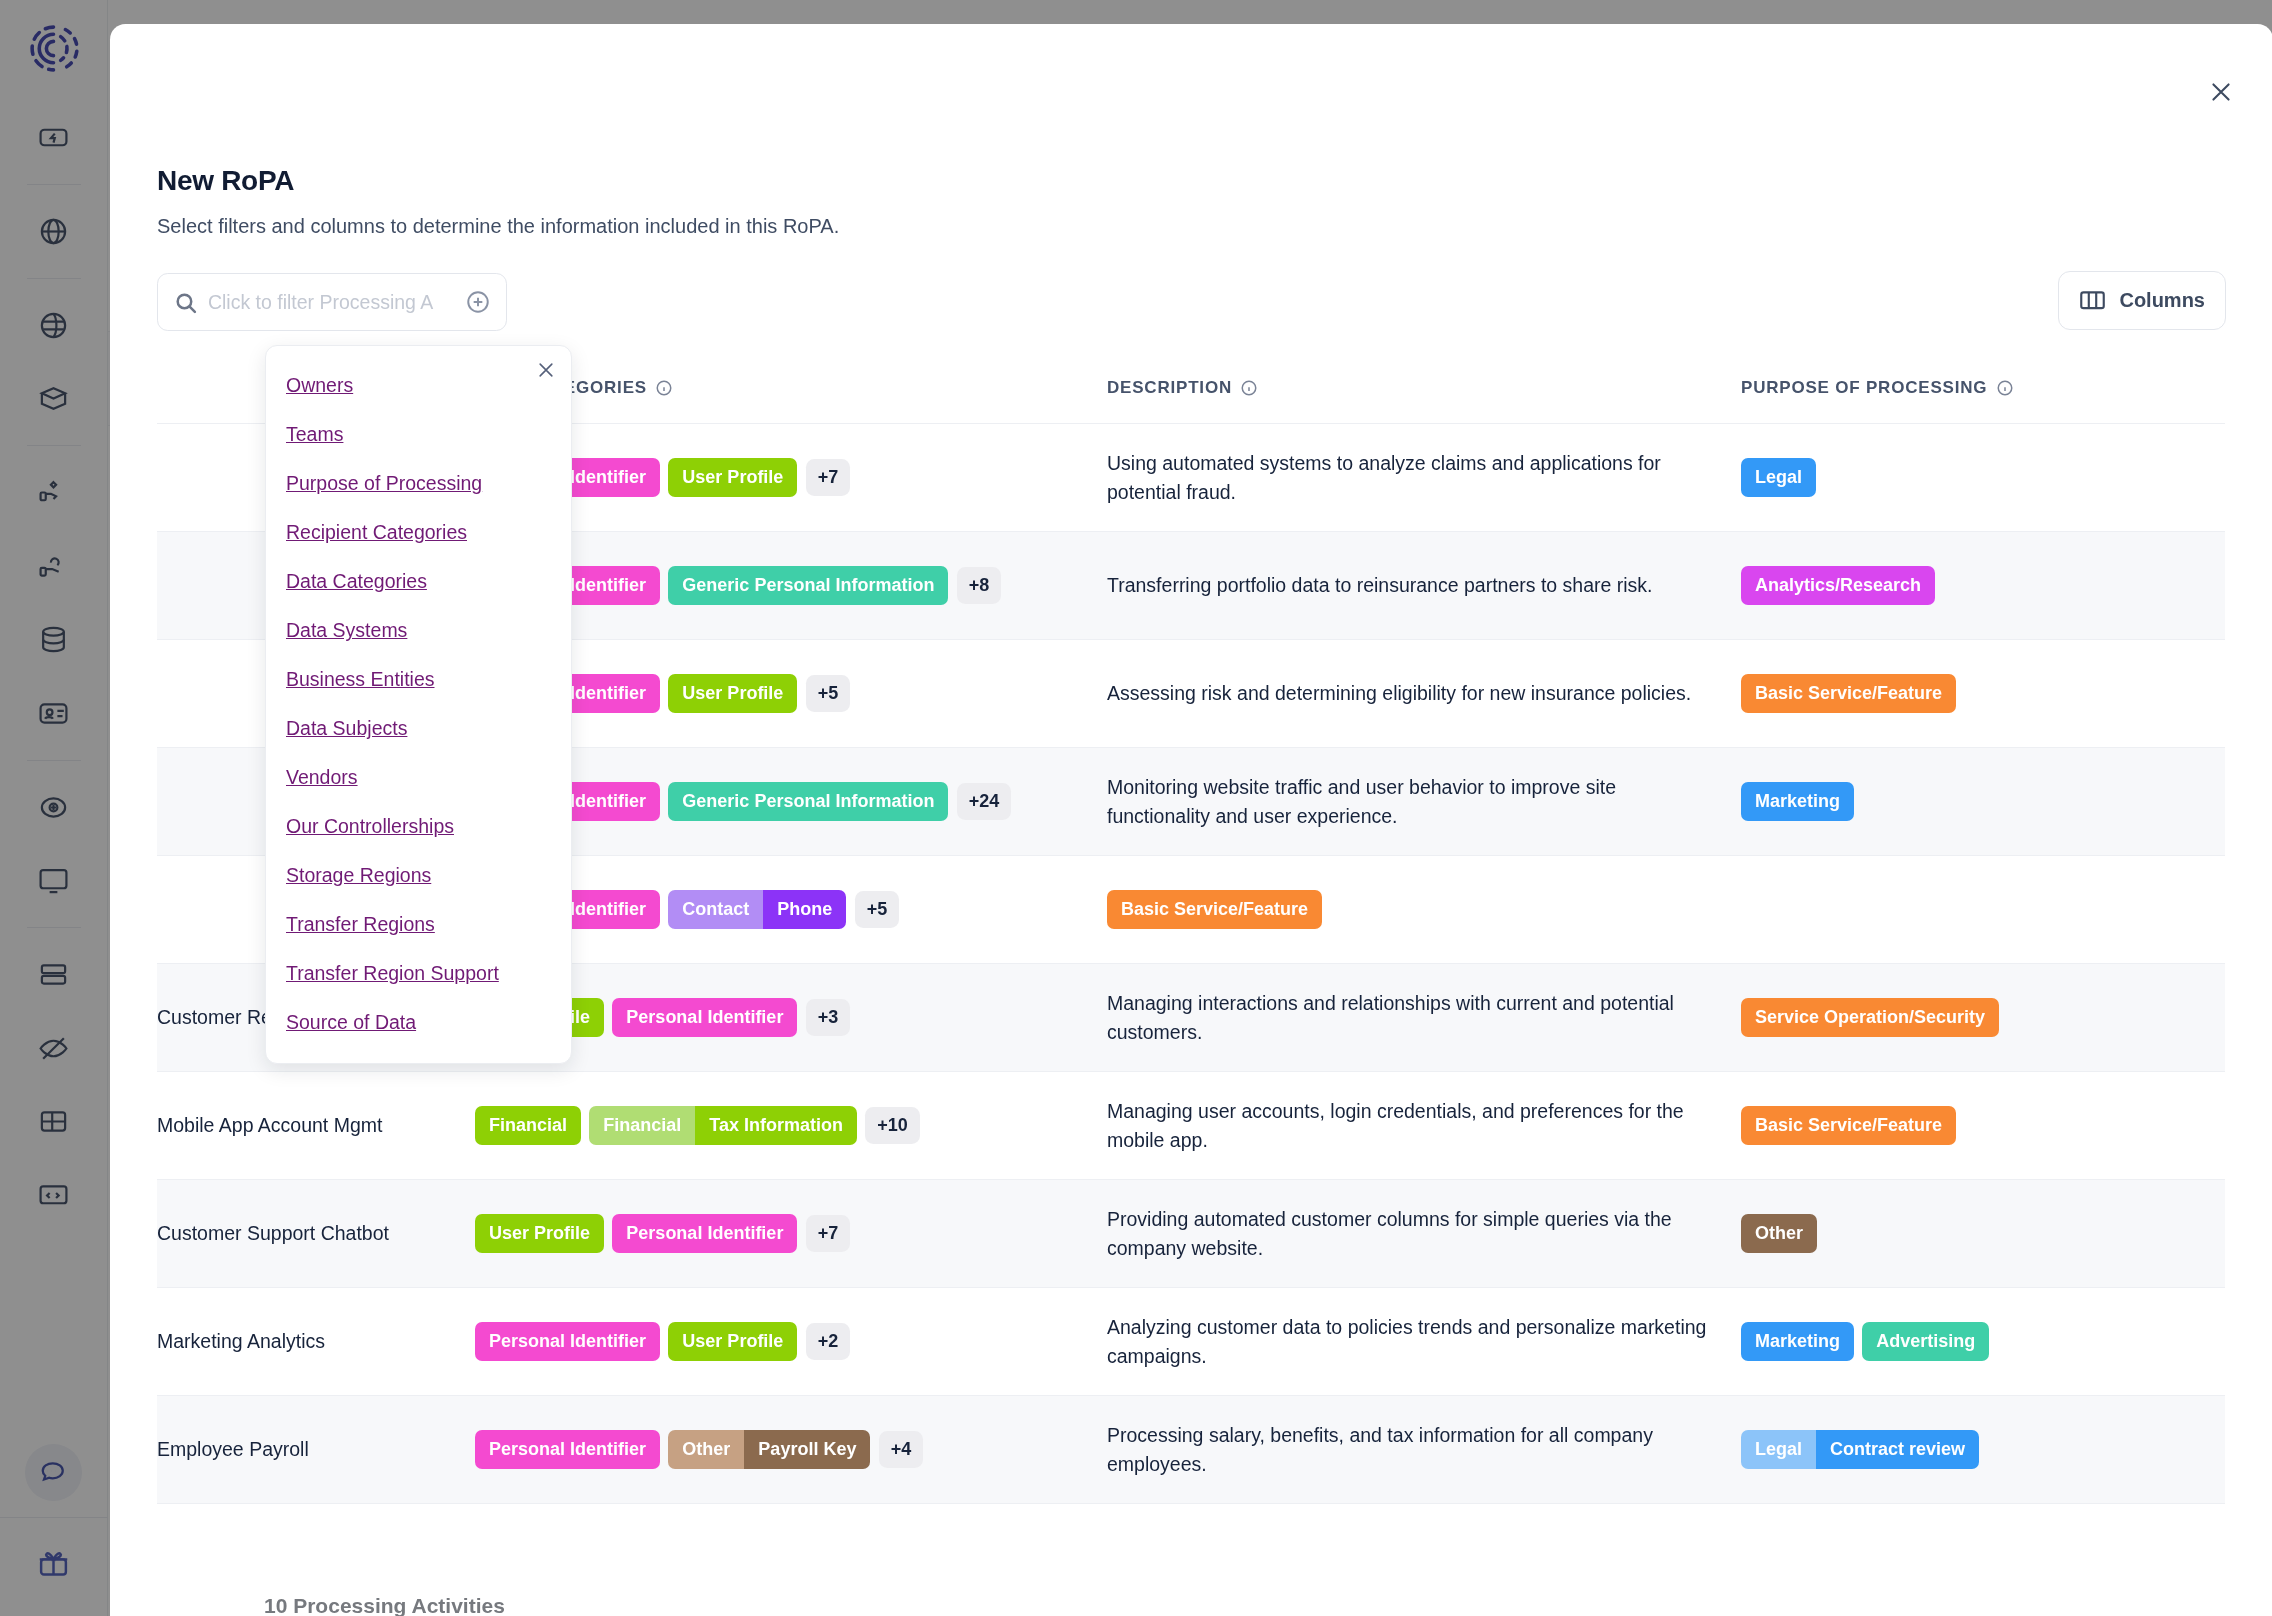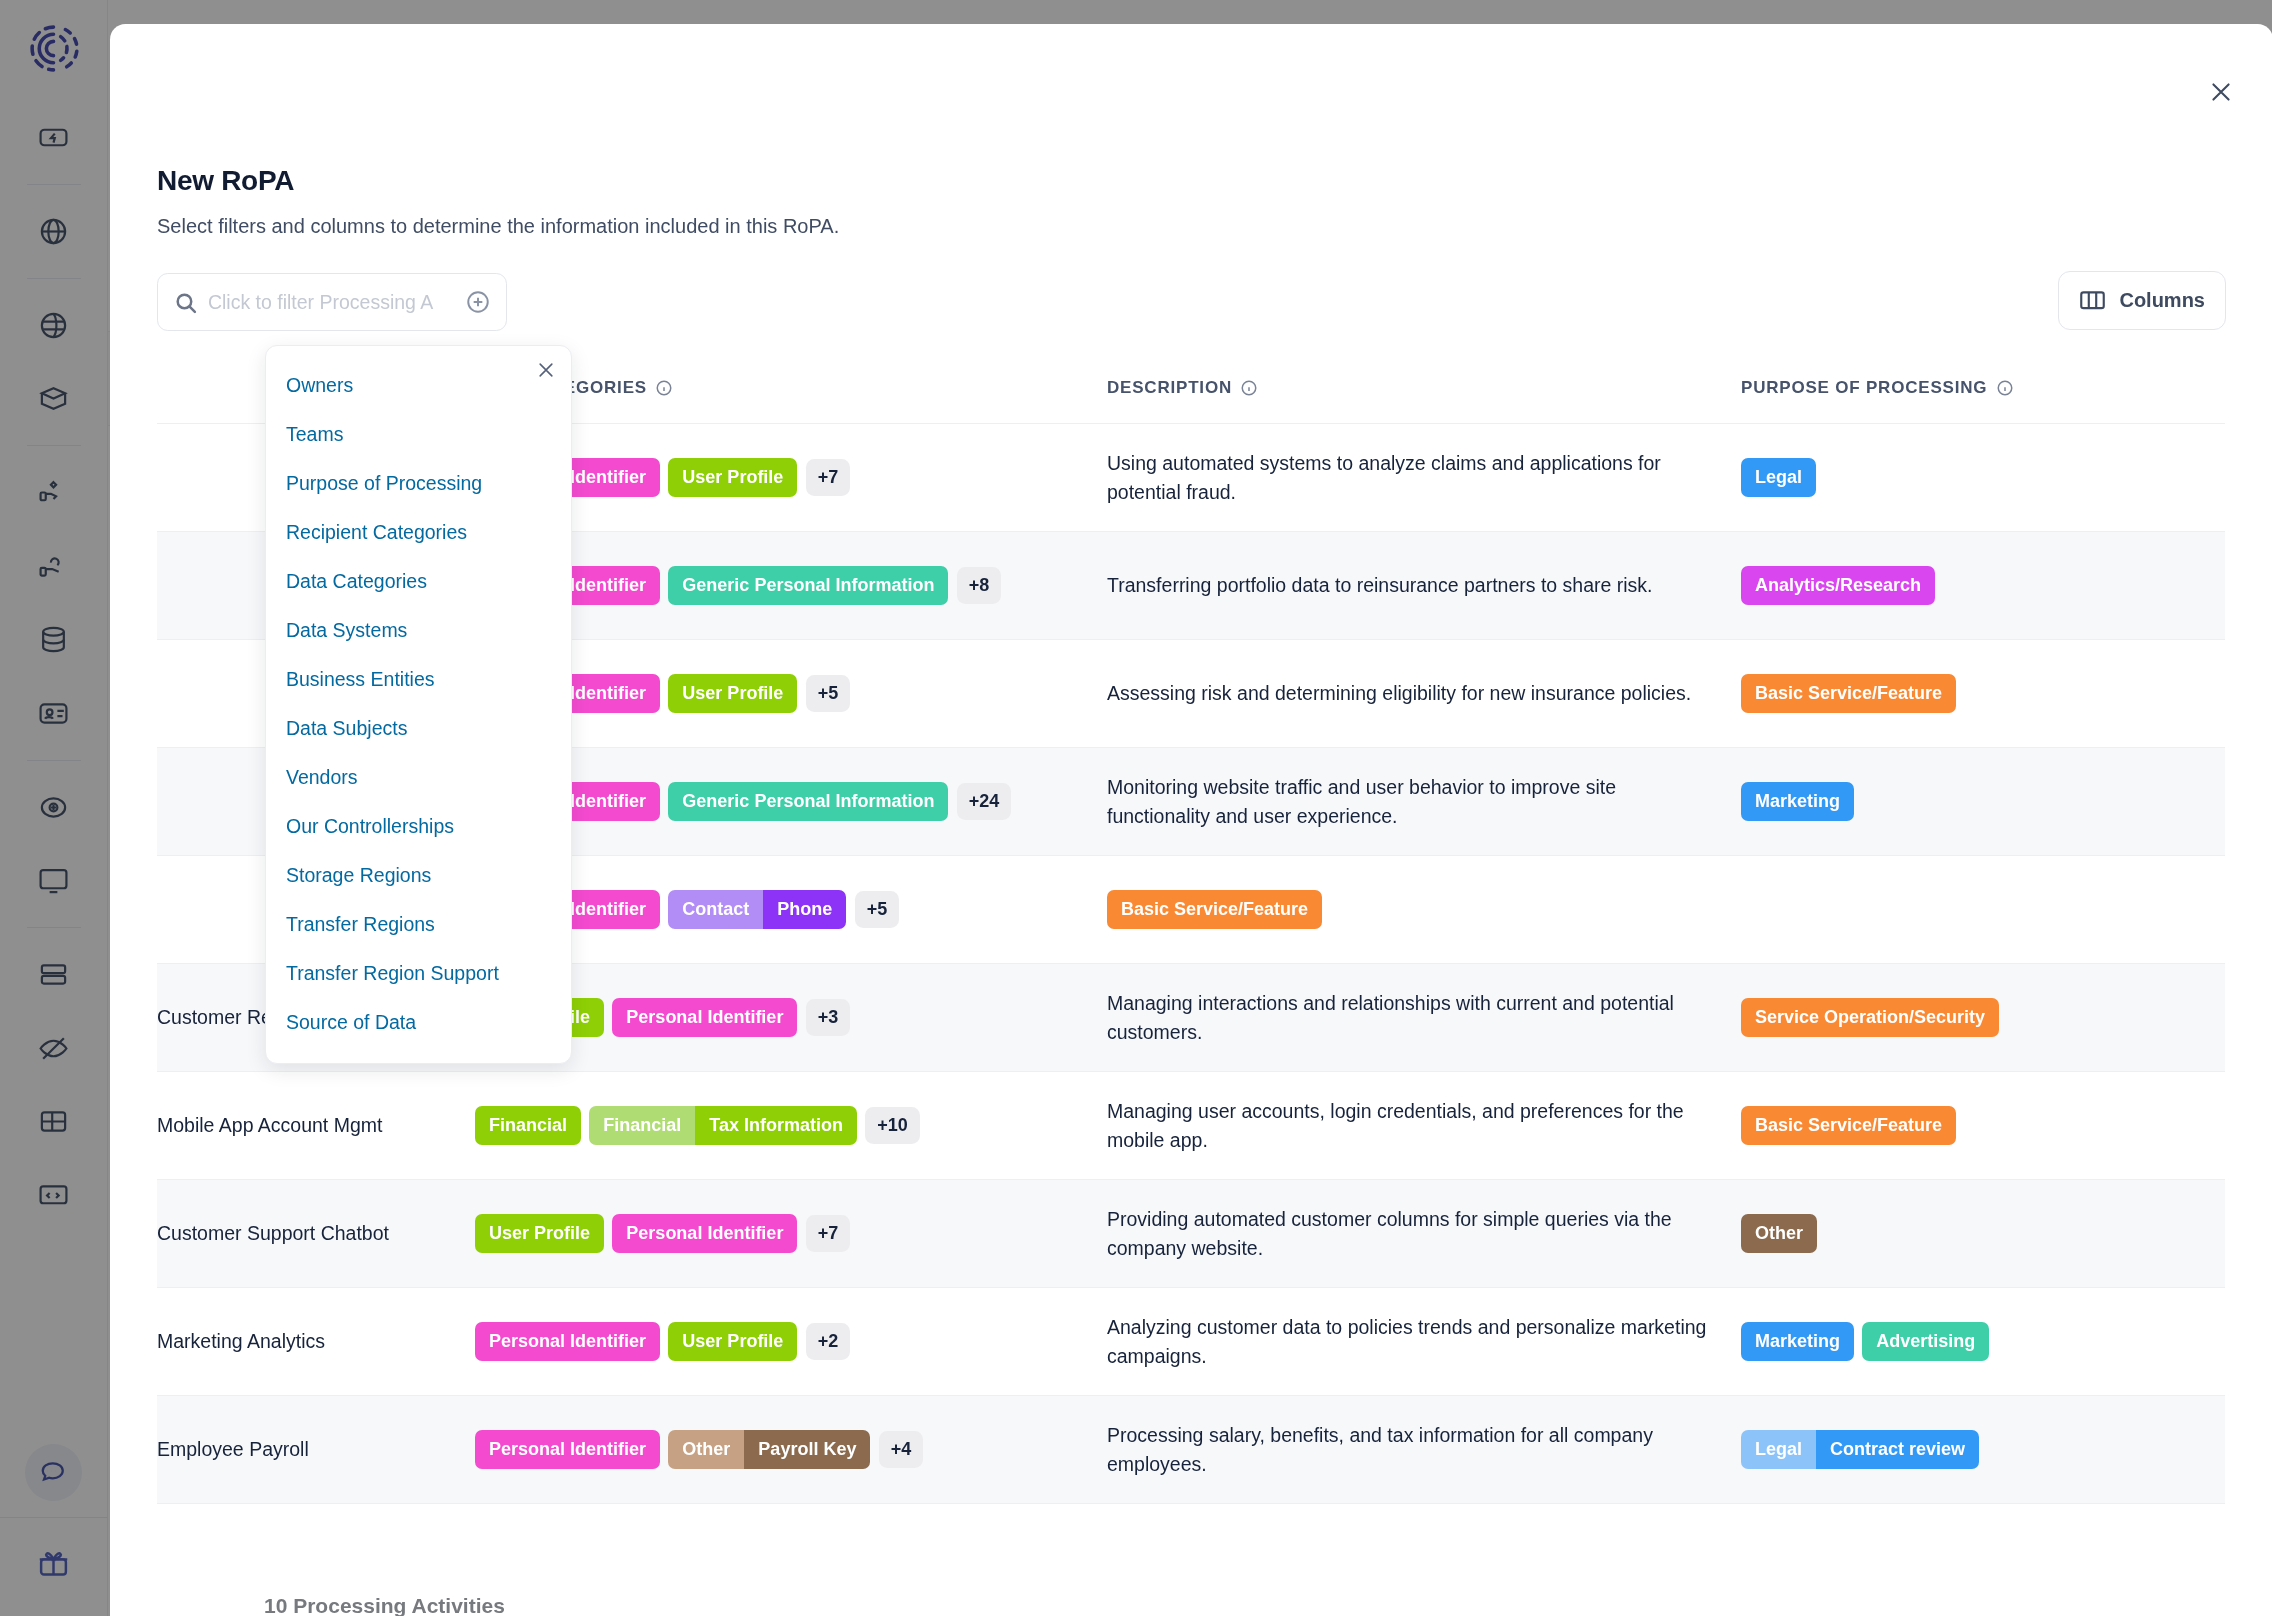--- a/index.html
+++ b/index.html
@@ -211,22 +211,23 @@
     padding: 15.4px 0 15.4px 0;
     z-index: 40;
   }
   #dropdown-close {
     position: absolute; right: 15.4px; top: 14px;
     width: 20px; height: 20px; color: #55607a; cursor: pointer;
   }
   .dd-item {
     padding: 0 20px;
     height: 49px; display: flex; align-items: center;
-    font-size: 19.5px; color: #0369a1;
+    font-size: 19.5px; color: #701a75;
     cursor: pointer;
+    text-decoration: underline;
   }
 </style>
 </head>
 <body>
 
 <div id="app-background">
 
   <div id="sidebar">
     <div class="side-logo">
       <svg viewBox="0 0 48 48" fill="none" stroke="#2a2fa8" stroke-width="3" stroke-linecap="round">

